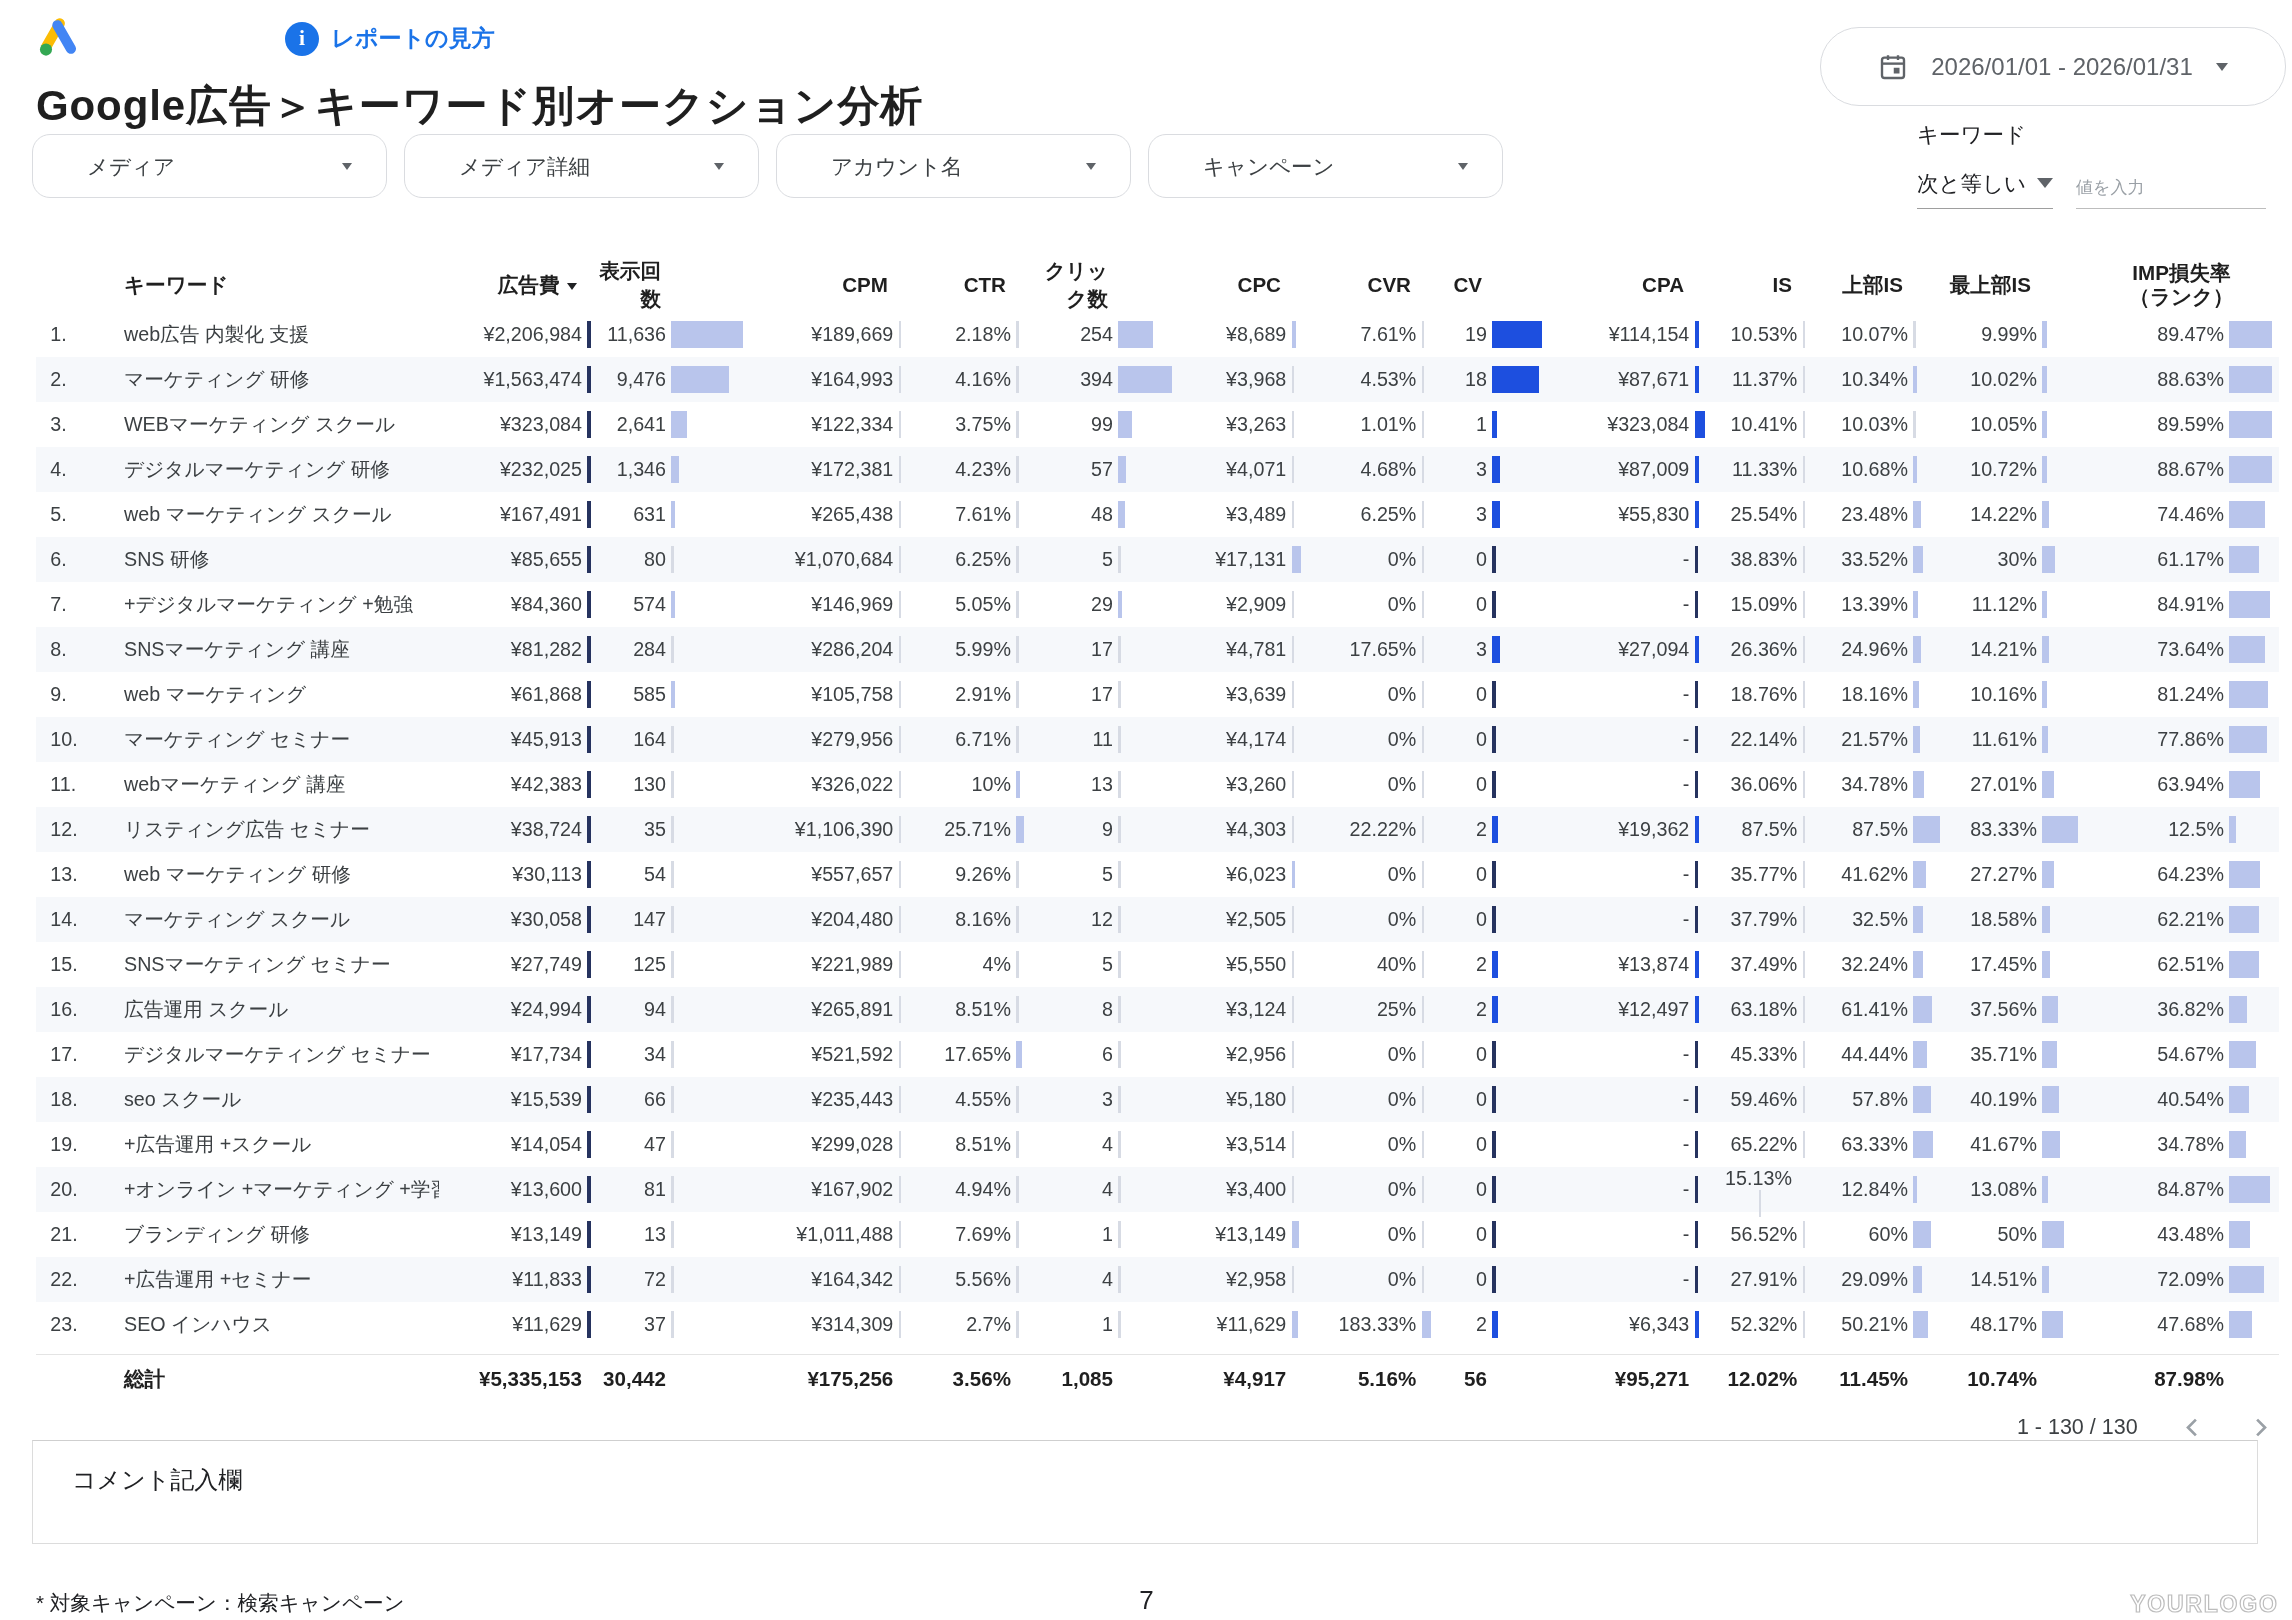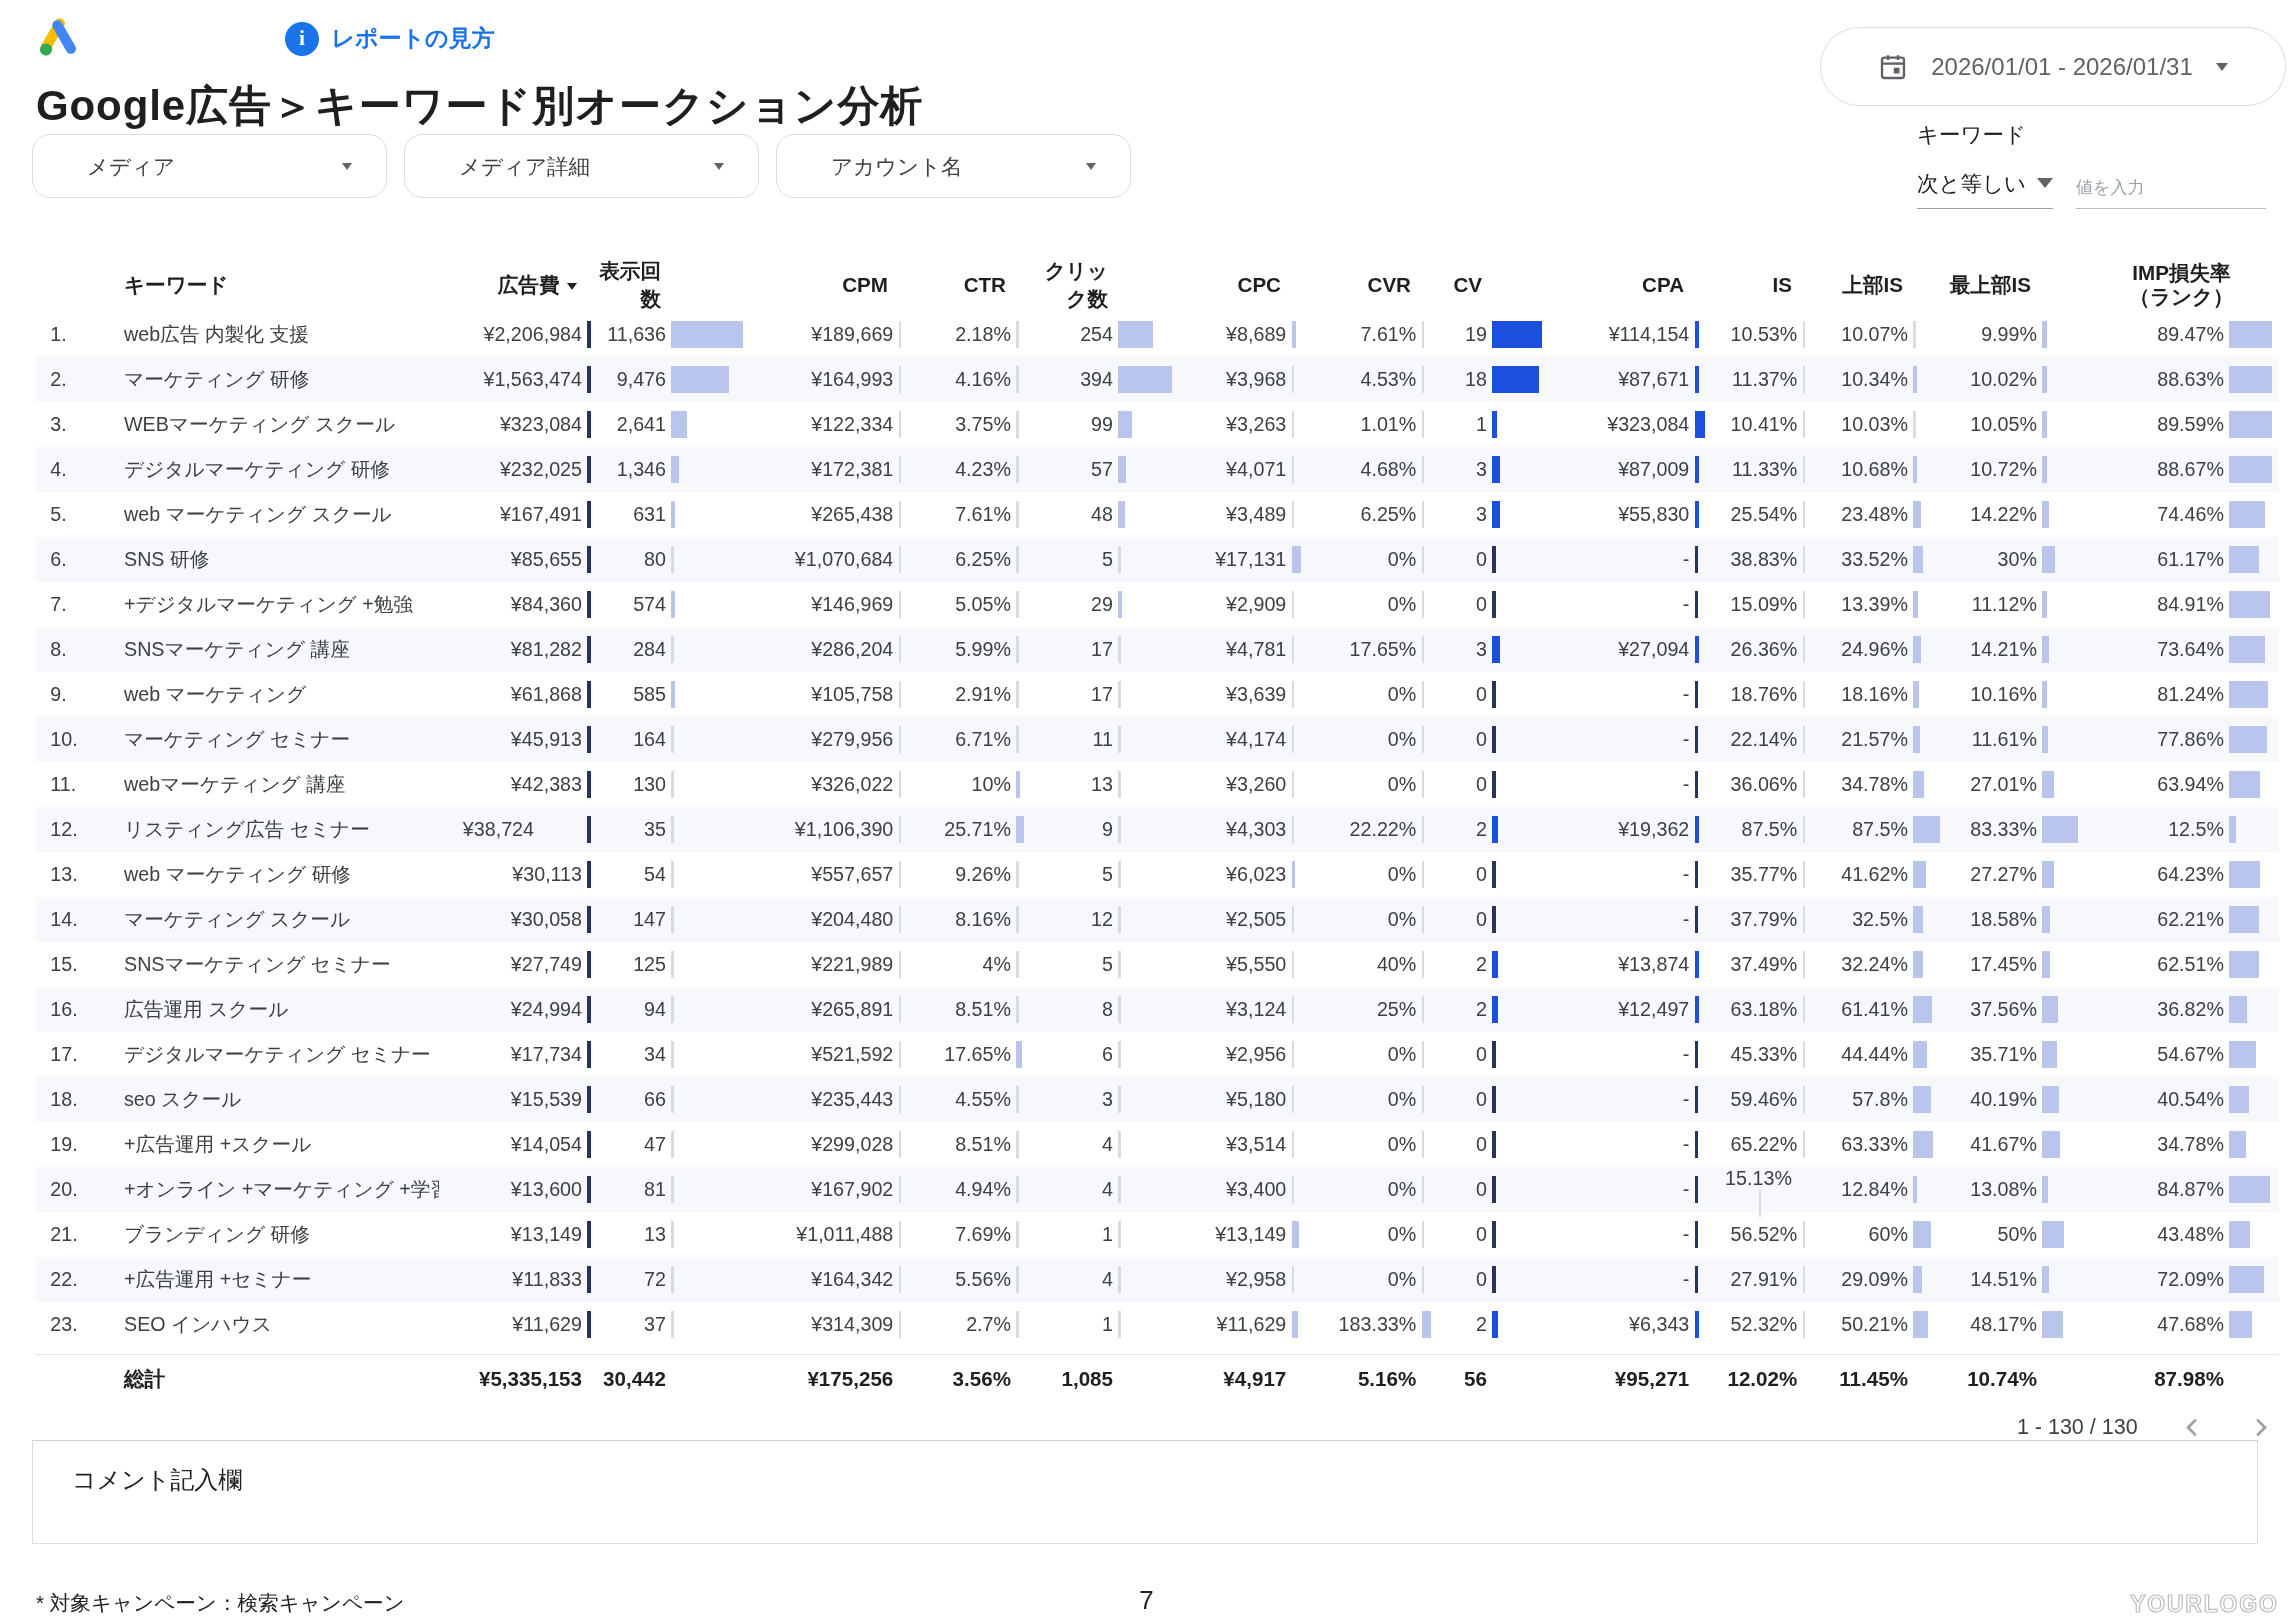--- a/index.html
+++ b/index.html
@@ -101,20 +101,24 @@
       <span class="caret"></span>
     </div>
     <div class="chip">
       <span class="clabel">メディア詳細</span>
       <span class="caret"></span>
     </div>
     <div class="chip">
       <span class="clabel">アカウント名</span>
       <span class="caret"></span>
     </div>
+    <div class="chip">
+      <span class="clabel">キャンペーン</span>
+      <span class="caret"></span>
+    </div>
   </div>
 
 <div class="kwfilter">
   <div class="klabel">キーワード</div>
   <div class="kwrow">
     <div class="kwop">
       <span>次と等しい</span>
       <span class="fcaret"></span>
     </div>
     <input class="kwinput" type="text" placeholder="値を入力" style="">
@@ -1040,21 +1044,21 @@
       <div class="cell m" style="width: 193px;">
         <span class="val">63.94%</span>
         <span class="barbox" style="width:54px">
           <i style="width:31px;background:#b9c5ec"></i>
         </span>
       </div>
     </div>
     <div class="trow band">
       <div class="cell num" style="width: 63px;">12.</div>
       <div class="cell kw" style="width: 340px;">リスティング広告 セミナー</div>
-      <div class="cell m" style="width: 152px; gap: 48px;">
+      <div class="cell m" style="width: 152px;">
         <span class="val">¥38,724</span>
         <span class="barbox" style="width:9px">
           <i style="width:3.6px;background:#26335f"></i>
         </span>
       </div>
       <div class="cell m" style="width: 152px;">
         <span class="val">35</span>
         <span class="barbox" style="width:77px">
           <i style="width:2.7px;background:#d7dbe4"></i>
         </span>

